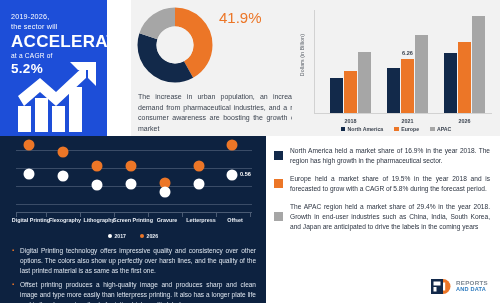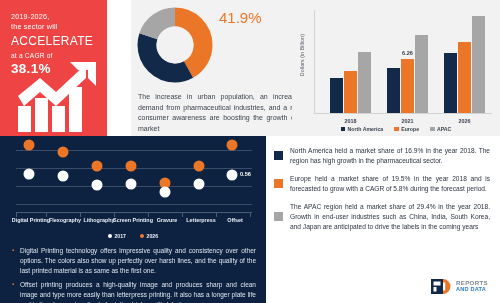--- a/index.html
+++ b/index.html
@@ -7,25 +7,25 @@
     width: 500px; height: 303px;
     font-family: "Liberation Sans", sans-serif;
     background: #ffffff;
     overflow: hidden;
   }
   #root { position: relative; width: 500px; height: 303px; }
 
   
   .panel-cagr {
     position: absolute; left: 0; top: 0; width: 107px; height: 136px;
-    background: #ef4444; color: #fff; padding: 12px 8px 15px 11px;
+    background: #1d4ed8; color: #fff; padding: 12px 8px 15px 11px;
   }
   .cagr-l1 { font-size: 7.2px; letter-spacing: .2px; line-height: 10px; }
   .cagr-l2 { font-size: 7.2px; letter-spacing: .2px; line-height: 10px; margin-bottom: 2px;}
-  .cagr-big { font-size: 12px; font-weight: 400; letter-spacing: .3px; line-height: 15px; }
+  .cagr-big { font-size: 17px; font-weight: 700; letter-spacing: .3px; line-height: 15px; }
   .cagr-l3 { font-size: 6.6px; letter-spacing: .2px; line-height: 11px; margin-top: 1px;}
   .cagr-pct { font-size: 13.5px; font-weight: 700; line-height: 15px; letter-spacing: .3px;}
   .growth-icon { position: absolute; left: 16px; top: 62px; width: 86px; height: 70px; }
 
   
   .panel-mid {
     position: absolute; left: 107px; top: 0; width: 185px; height: 136px;
     background: #f2f2f2;
     margin-left: 24px;
   }
@@ -139,21 +139,21 @@
 </head>
 <body>
 
 <div id="root">
 
   <div class="panel-cagr">
     <div class="cagr-l1">2019-2026,</div>
     <div class="cagr-l2">the sector will</div>
     <div class="cagr-big">ACCELERATE</div>
     <div class="cagr-l3">at a CAGR of</div>
-    <div class="cagr-pct">38.1%</div>
+    <div class="cagr-pct">5.2%</div>
     <svg class="growth-icon" viewBox="0 0 86 70">
       <rect x="2" y="44" width="13" height="26" fill="#ffffff"></rect>
       <rect x="19" y="36" width="13" height="34" fill="#ffffff"></rect>
       <rect x="36" y="44" width="13" height="26" fill="#ffffff"></rect>
       <rect x="53" y="25" width="13" height="45" fill="#ffffff"></rect>
       <path d="M2 34 L24 16 L40 30 L70 2 L70 16 L40 44 L24 30 L8 44 Z" fill="#ffffff"></path>
       <path d="M54 0 L80 0 L80 24 L72 16 L72 8 L62 8 Z" fill="#ffffff"></path>
     </svg>
   </div>
 

